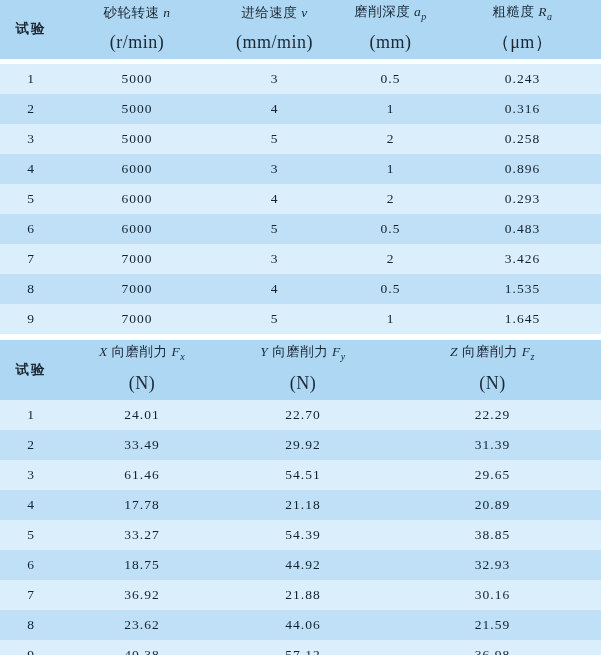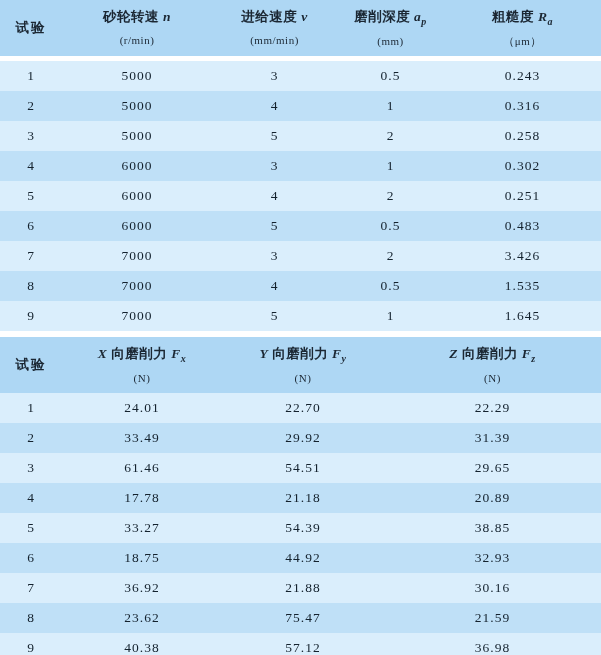--- a/index.html
+++ b/index.html
@@ -65,24 +65,24 @@
   .it {
     font-style: italic;
   }
   .sub {
     font-size: 10px;
     vertical-align: sub;
     font-style: italic;
   }
   .unit {
     display: block;
-    font-size: 11px;
+    font-size: 18px;
     letter-spacing: 0.5px;
   }
-  .hd-line1 { display: block; font-weight: bold; }
+  .hd-line1 { display: block; }
   .tbl-wrap { width: 601px; }
 </style>
 </head>
 <body>
 
 <div class="page">
 
   <div class="tbl-wrap">
     <table class="t1">
       <colgroup>
@@ -144,28 +144,28 @@
             <td>5000</td>
             <td>5</td>
             <td>2</td>
             <td>0.258</td>
           </tr>
           <tr class="row even">
             <td>4</td>
             <td>6000</td>
             <td>3</td>
             <td>1</td>
-            <td>0.302</td>
+            <td>0.896</td>
           </tr>
           <tr class="row odd">
             <td>5</td>
             <td>6000</td>
             <td>4</td>
             <td>2</td>
-            <td>0.251</td>
+            <td>0.293</td>
           </tr>
           <tr class="row even">
             <td>6</td>
             <td>6000</td>
             <td>5</td>
             <td>0.5</td>
             <td>0.483</td>
           </tr>
           <tr class="row odd">
             <td>7</td>
@@ -268,21 +268,21 @@
           </tr>
           <tr class="row odd">
             <td>7</td>
             <td>36.92</td>
             <td>21.88</td>
             <td>30.16</td>
           </tr>
           <tr class="row even">
             <td>8</td>
             <td>23.62</td>
-            <td>75.47</td>
+            <td>44.06</td>
             <td>21.59</td>
           </tr>
           <tr class="row odd">
             <td>9</td>
             <td>40.38</td>
             <td>57.12</td>
             <td>36.98</td>
           </tr>
         </tbody>
     </table>

